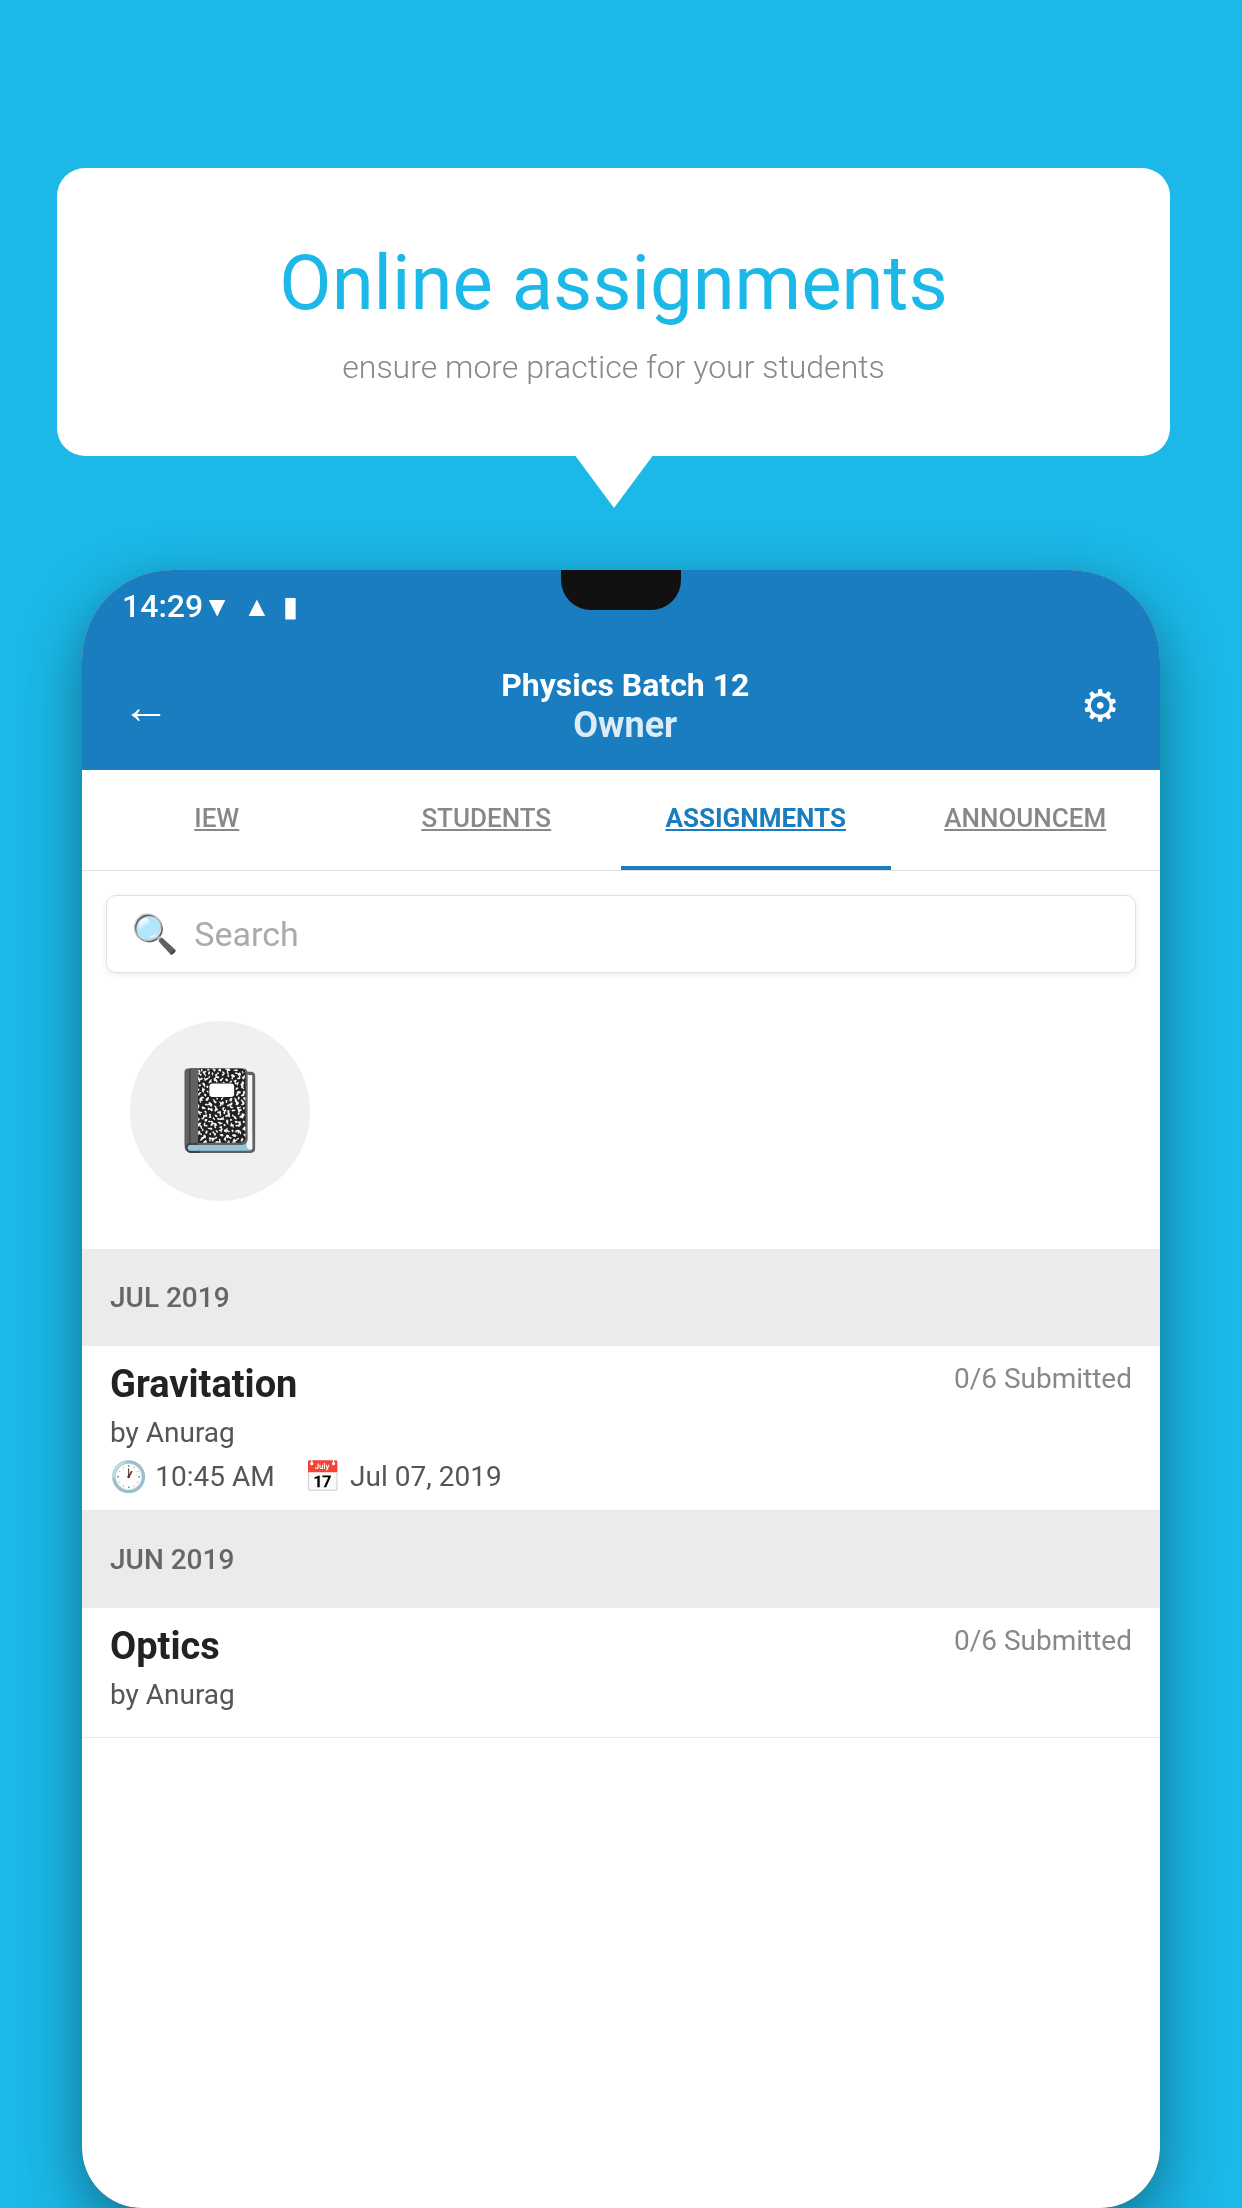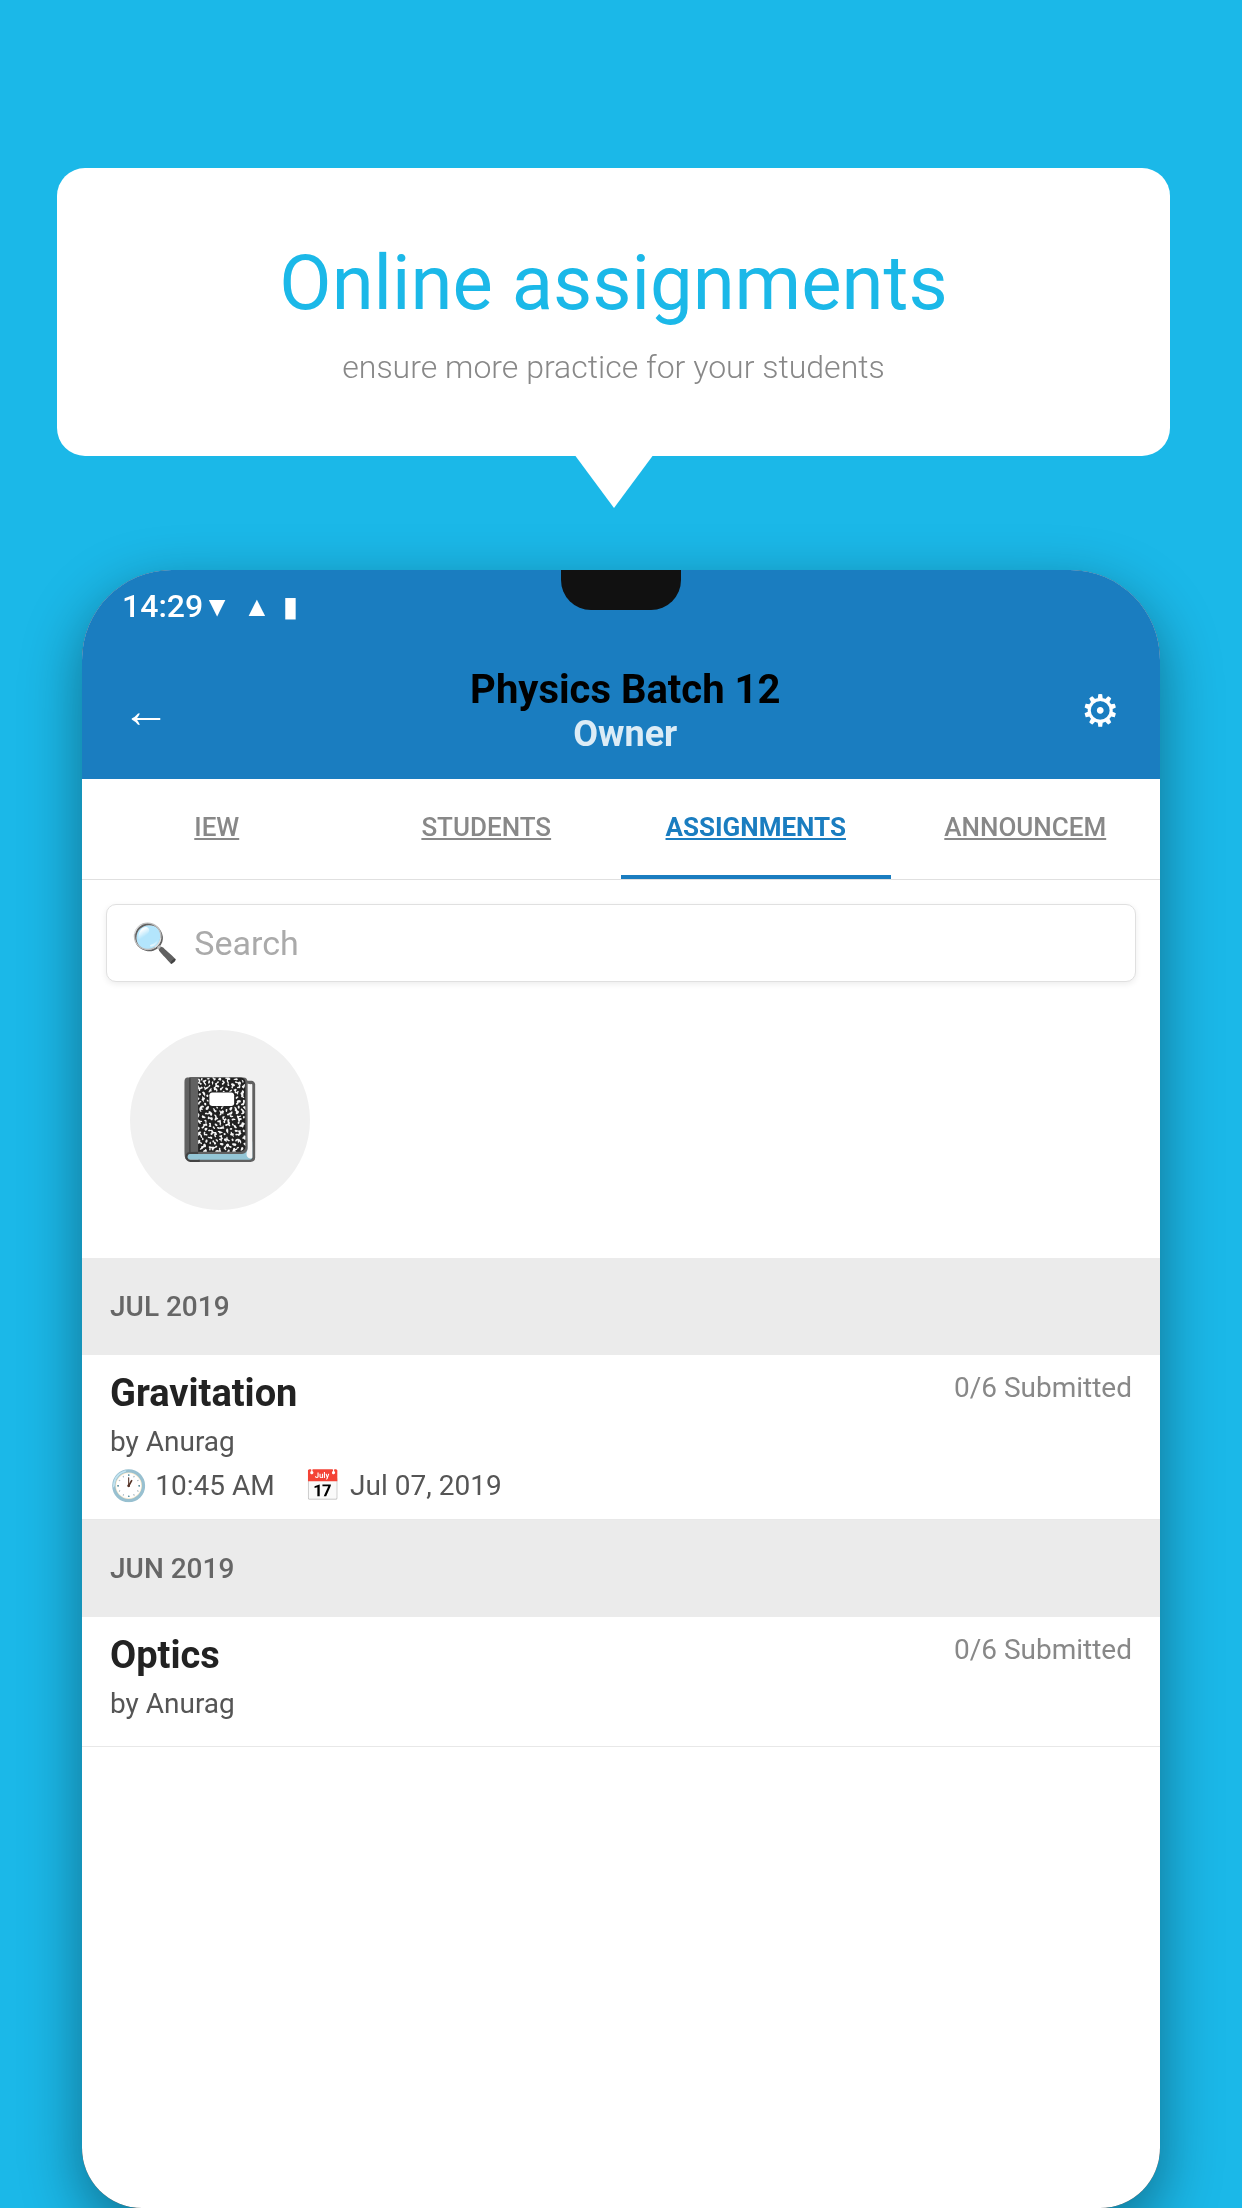--- a/index.html
+++ b/index.html
@@ -121,22 +121,22 @@
       font-size: 48px;
       cursor: pointer;
     }
 
     .header-title-group {
       text-align: center;
       flex: 1;
     }
 
     .header-title {
-      color: #000000;
-      font-size: 40px;
+      color: #ffffff;
+      font-size: 32px;
       font-weight: 700;
     }
 
     .header-subtitle {
       color: rgba(255,255,255,0.85);
       font-size: 36px;
       font-weight: 700;
     }
 
     .header-gear {

